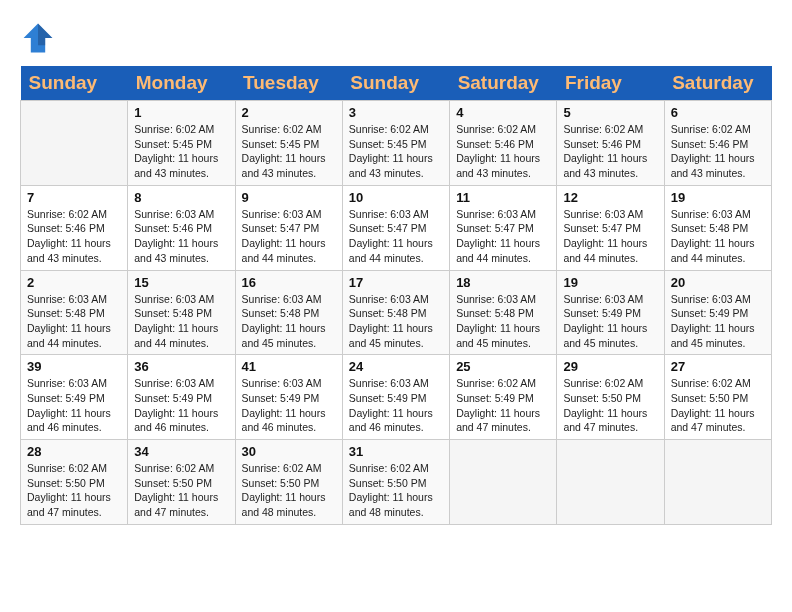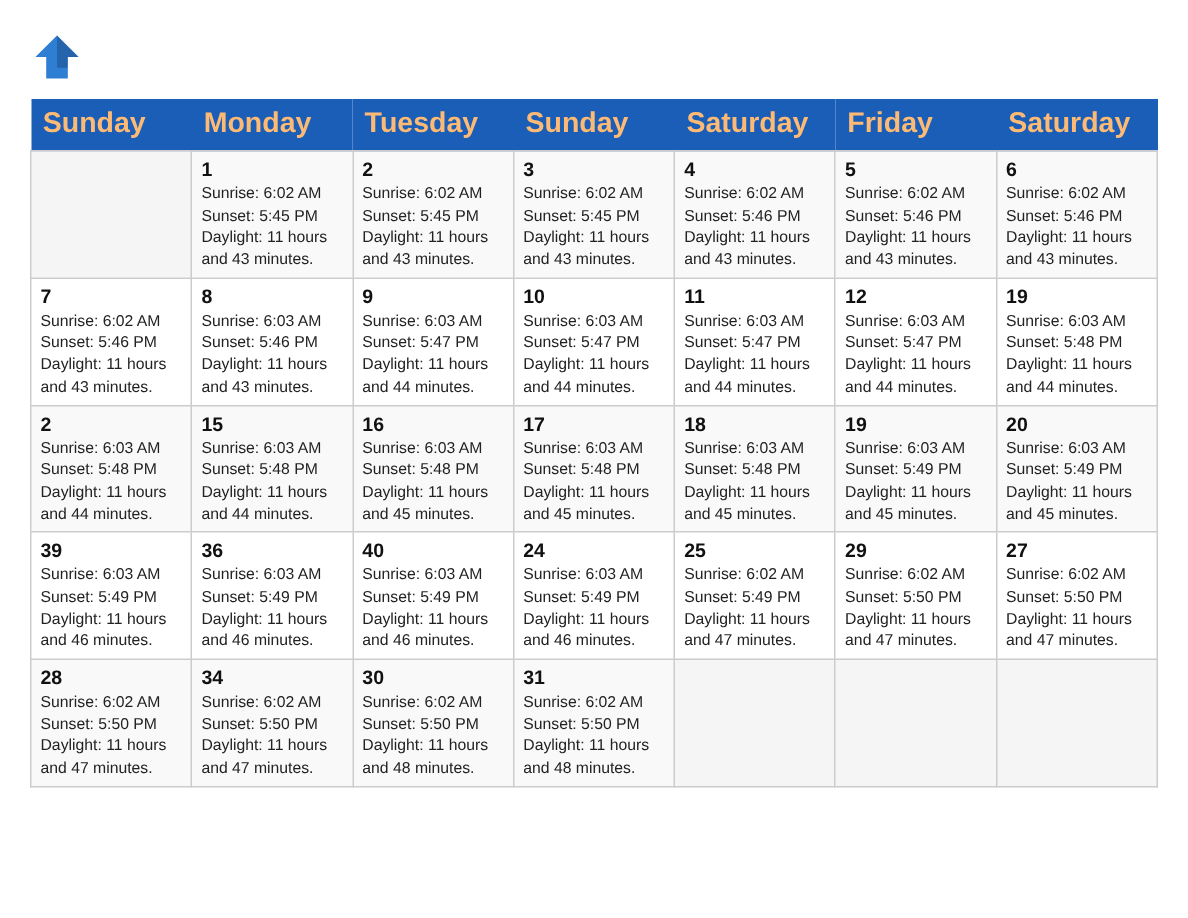--- a/index.html
+++ b/index.html
@@ -212,21 +212,21 @@
       <tr>
         <td>
           <span class="day-num">39</span>
           <div class="day-info">Sunrise: 6:03 AM<br>Sunset: 5:49 PM<br>Daylight: 11 hours<br>and 46 minutes.</div>
         </td>
         <td>
           <span class="day-num">36</span>
           <div class="day-info">Sunrise: 6:03 AM<br>Sunset: 5:49 PM<br>Daylight: 11 hours<br>and 46 minutes.</div>
         </td>
         <td>
-          <span class="day-num">40</span>
+          <span class="day-num">41</span>
           <div class="day-info">Sunrise: 6:03 AM<br>Sunset: 5:49 PM<br>Daylight: 11 hours<br>and 46 minutes.</div>
         </td>
         <td>
           <span class="day-num">24</span>
           <div class="day-info">Sunrise: 6:03 AM<br>Sunset: 5:49 PM<br>Daylight: 11 hours<br>and 46 minutes.</div>
         </td>
         <td>
           <span class="day-num">25</span>
           <div class="day-info">Sunrise: 6:02 AM<br>Sunset: 5:49 PM<br>Daylight: 11 hours<br>and 47 minutes.</div>
         </td>

